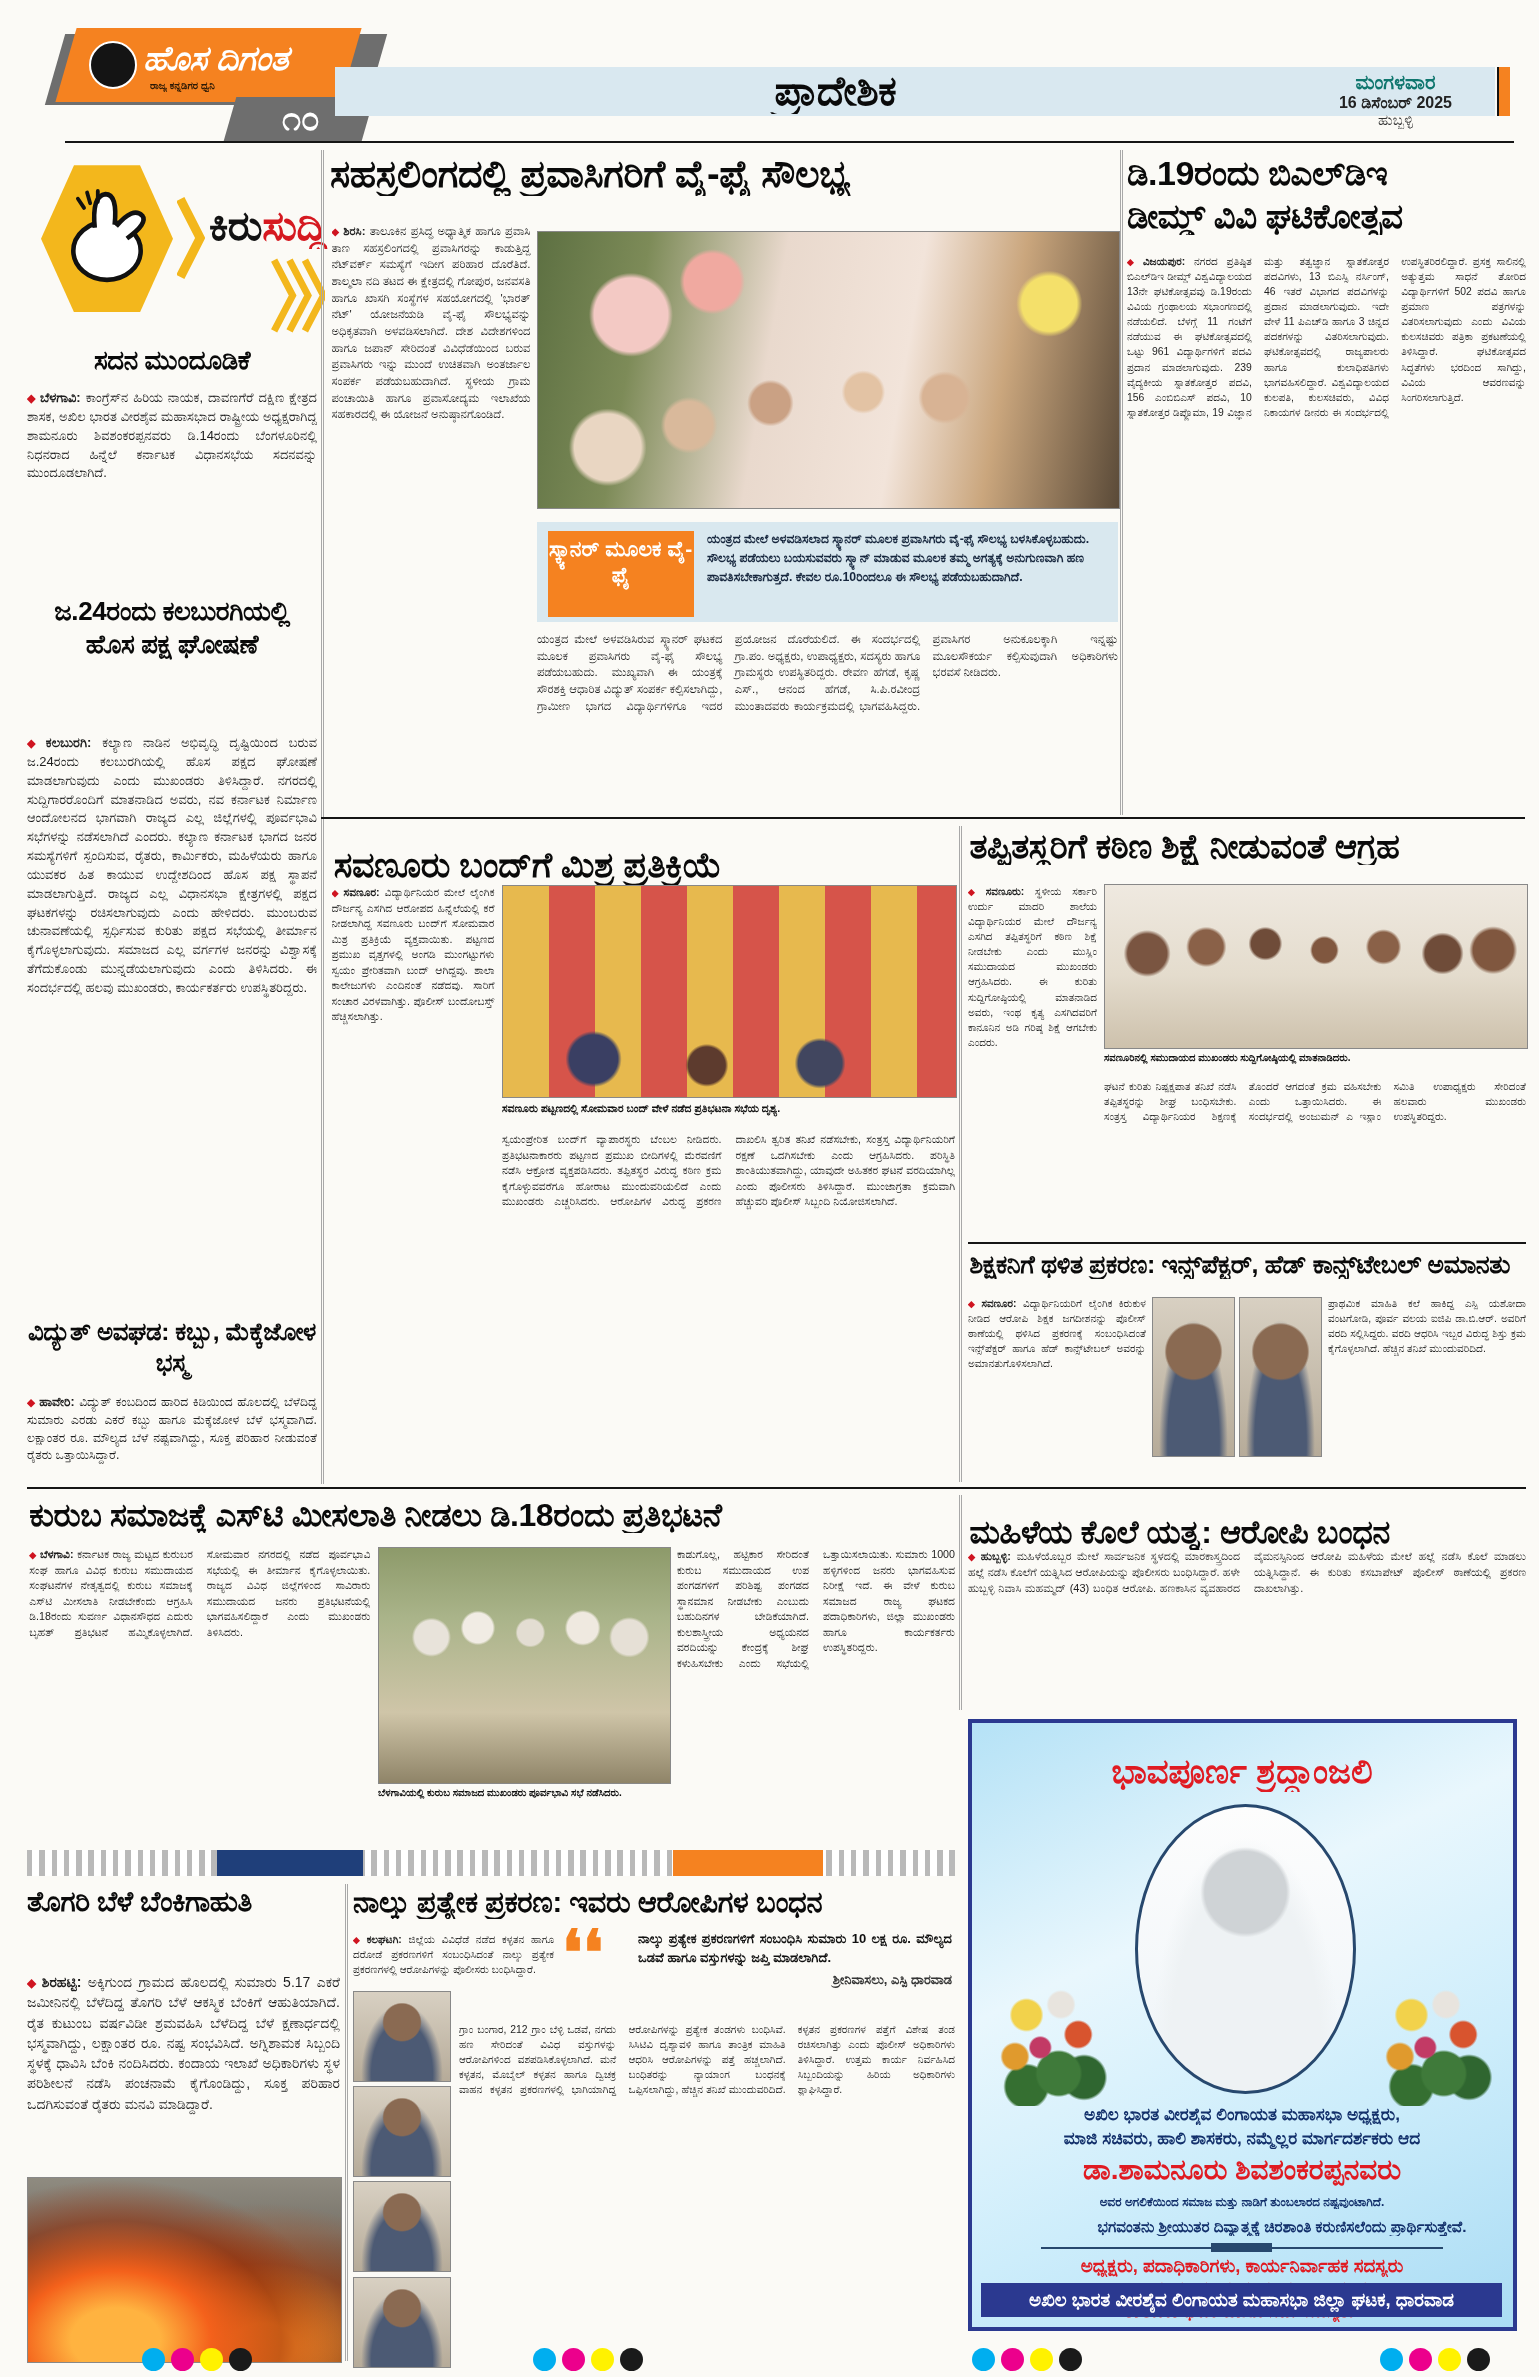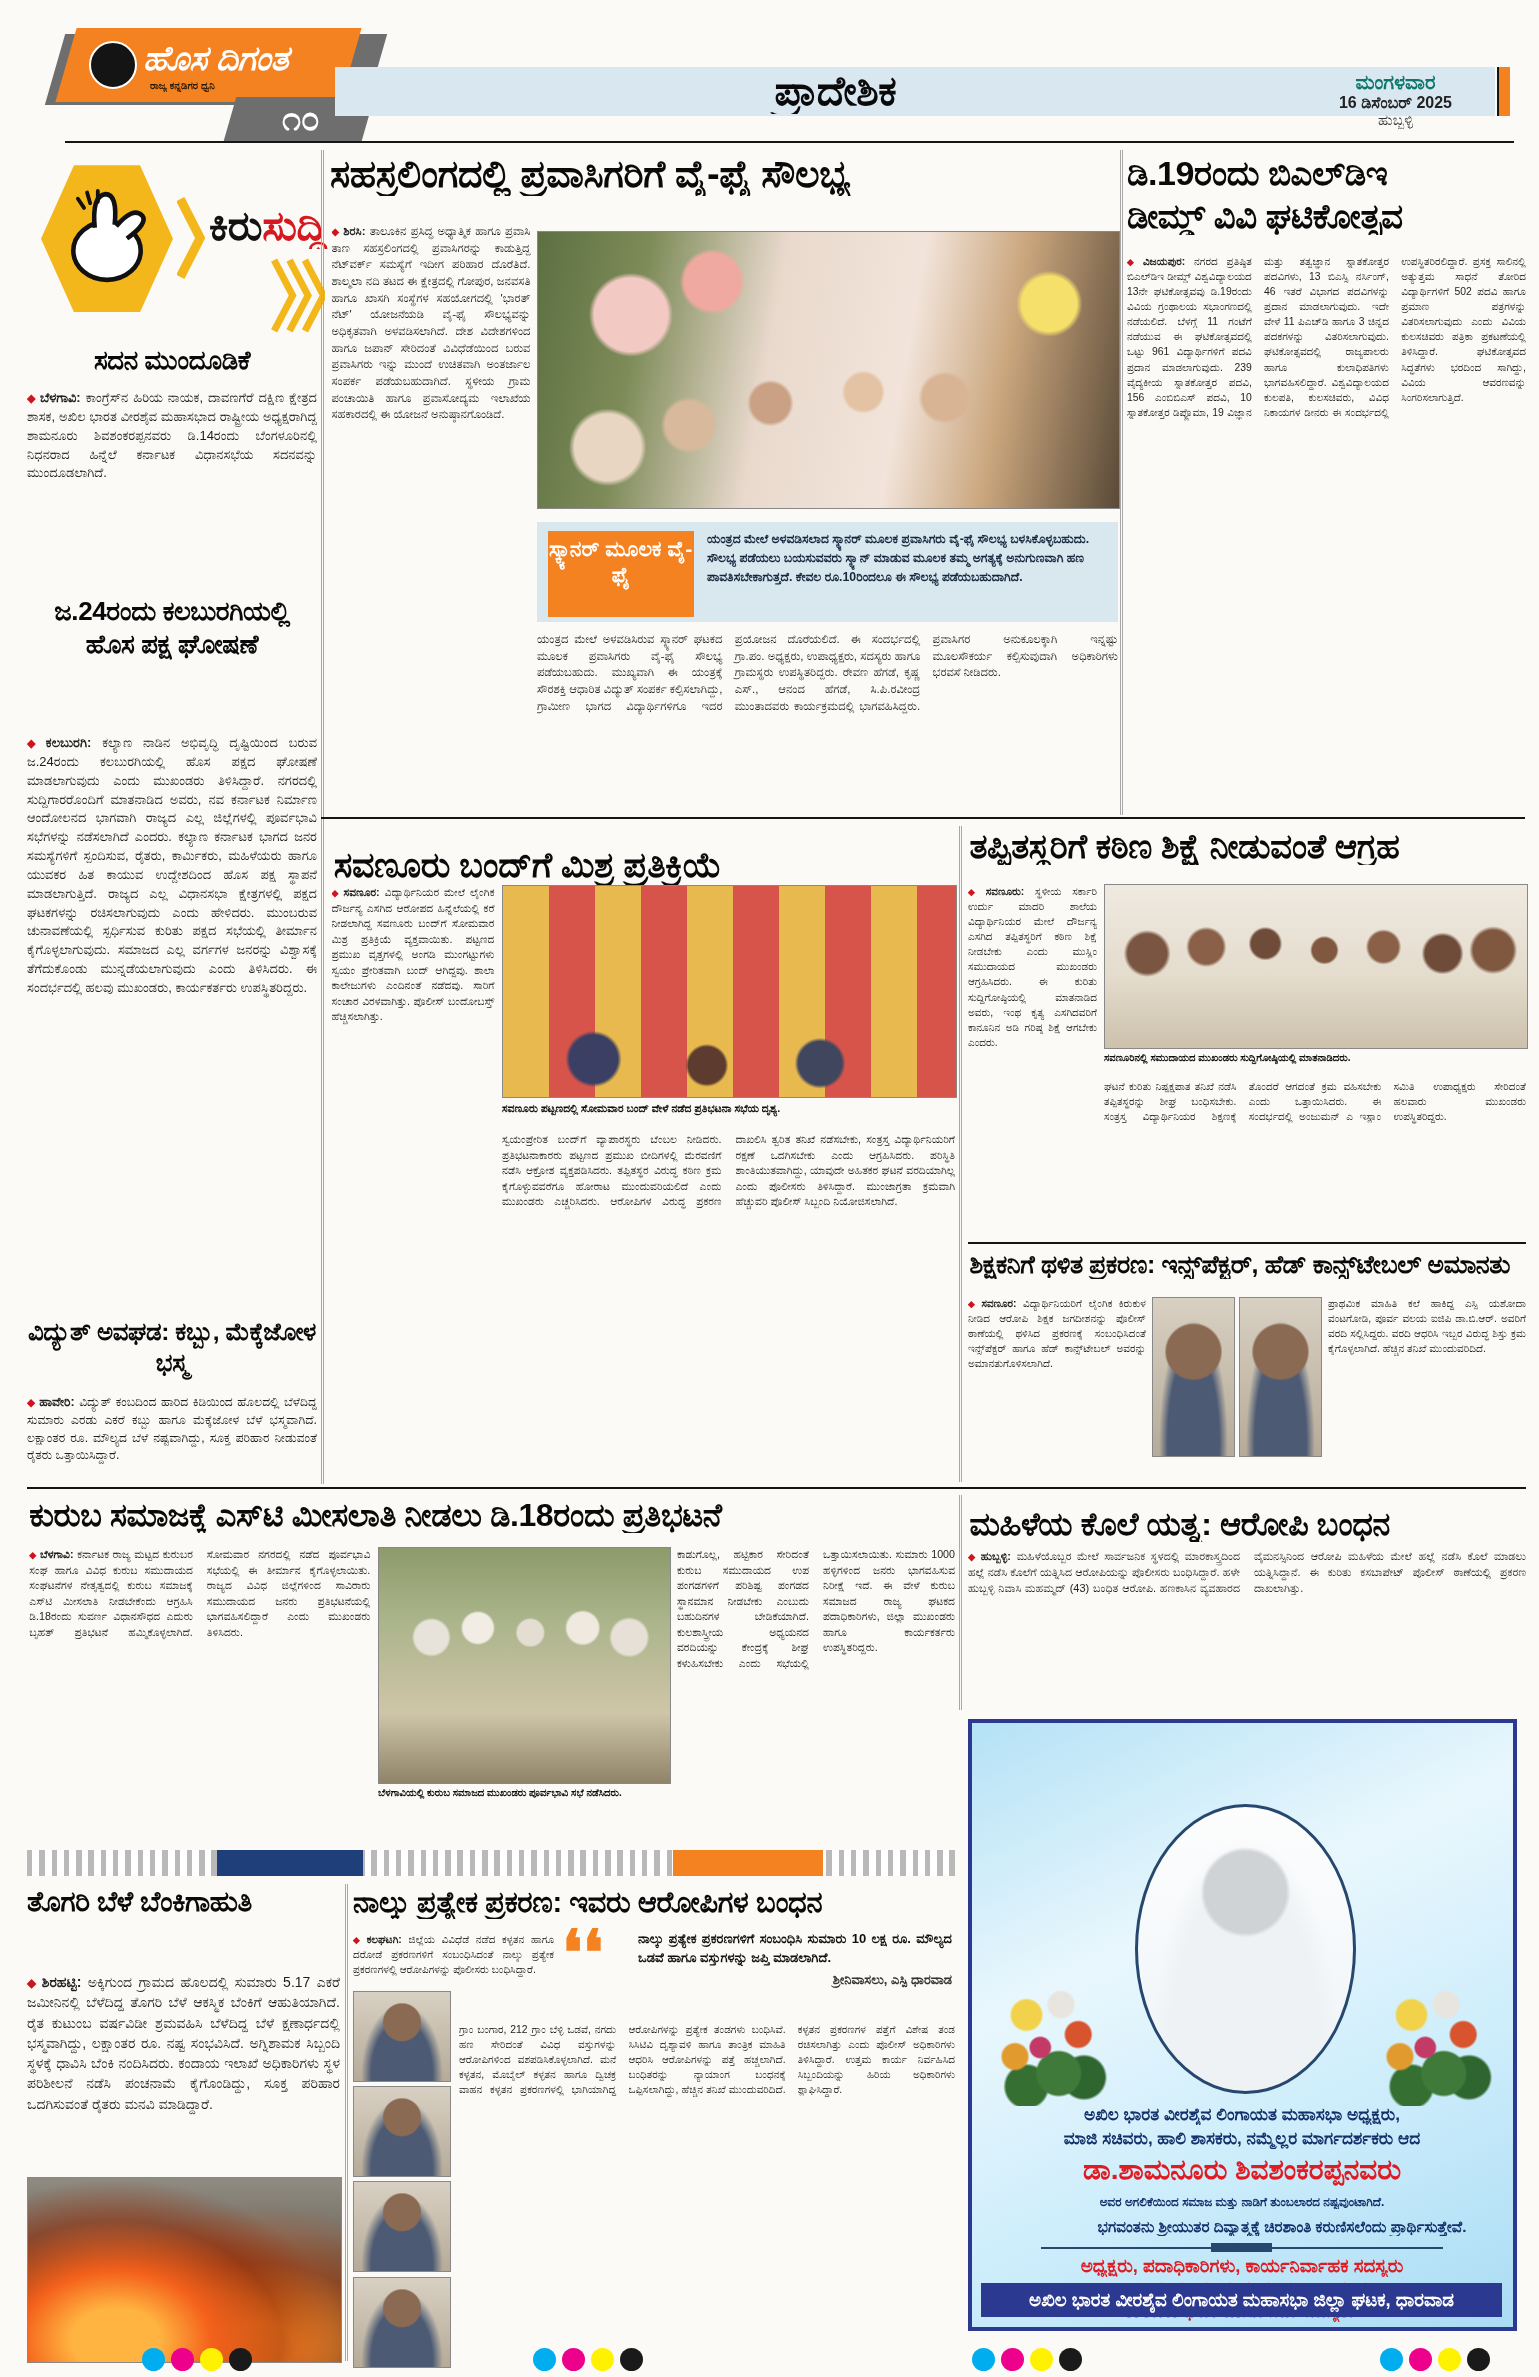--- a/index.html
+++ b/index.html
@@ -224,21 +224,21 @@
       <span>ಕರ್ನಾಟಕ ರಾಜ್ಯ ಮಟ್ಟದ ಕುರುಬರ ಸಂಘ ಹಾಗೂ ವಿವಿಧ ಕುರುಬ ಸಮುದಾಯದ ಸಂಘಟನೆಗಳ ನೇತೃತ್ವದಲ್ಲಿ ಕುರುಬ ಸಮಾಜಕ್ಕೆ ಎಸ್‌ಟಿ ಮೀಸಲಾತಿ ನೀಡಬೇಕೆಂದು ಆಗ್ರಹಿಸಿ ಡಿ.18ರಂದು ಸುವರ್ಣ ವಿಧಾನಸೌಧದ ಎದುರು ಬೃಹತ್ ಪ್ರತಿಭಟನೆ ಹಮ್ಮಿಕೊಳ್ಳಲಾಗಿದೆ. ಸೋಮವಾರ ನಗರದಲ್ಲಿ ನಡೆದ ಪೂರ್ವಭಾವಿ ಸಭೆಯಲ್ಲಿ ಈ ತೀರ್ಮಾನ ಕೈಗೊಳ್ಳಲಾಯಿತು. ರಾಜ್ಯದ ವಿವಿಧ ಜಿಲ್ಲೆಗಳಿಂದ ಸಾವಿರಾರು ಸಮುದಾಯದ ಜನರು ಪ್ರತಿಭಟನೆಯಲ್ಲಿ ಭಾಗವಹಿಸಲಿದ್ದಾರೆ ಎಂದು ಮುಖಂಡರು ತಿಳಿಸಿದರು.</span>
     </div>
     <div class="abs photo ph-kuruba" style="left:351px;top:52px;width:291px;height:235px;border:0.8px solid #888;"></div>
     <div class="abs caption" style="left:351px;top:291px;width:291px;height:51px;font-size:10px;">ಬೆಳಗಾವಿಯಲ್ಲಿ ಕುರುಬ ಸಮಾಜದ ಮುಖಂಡರು ಪೂರ್ವಭಾವಿ ಸಭೆ ನಡೆಸಿದರು.</div>
     <div class="abs bt cols2" style="left:650px;top:52px;width:278px;height:293px;font-size:10.7px;">ಕಾಡುಗೊಲ್ಲ, ಹಟ್ಟಿಕಾರ ಸೇರಿದಂತೆ ಕುರುಬ ಸಮುದಾಯದ ಉಪ ಪಂಗಡಗಳಿಗೆ ಪರಿಶಿಷ್ಟ ಪಂಗಡದ ಸ್ಥಾನಮಾನ ನೀಡಬೇಕು ಎಂಬುದು ಬಹುದಿನಗಳ ಬೇಡಿಕೆಯಾಗಿದೆ. ಕುಲಶಾಸ್ತ್ರೀಯ ಅಧ್ಯಯನದ ವರದಿಯನ್ನು ಕೇಂದ್ರಕ್ಕೆ ಶೀಘ್ರ ಕಳುಹಿಸಬೇಕು ಎಂದು ಸಭೆಯಲ್ಲಿ ಒತ್ತಾಯಿಸಲಾಯಿತು. ಸುಮಾರು 1000 ಹಳ್ಳಿಗಳಿಂದ ಜನರು ಭಾಗವಹಿಸುವ ನಿರೀಕ್ಷೆ ಇದೆ. ಈ ವೇಳೆ ಕುರುಬ ಸಮಾಜದ ರಾಜ್ಯ ಘಟಕದ ಪದಾಧಿಕಾರಿಗಳು, ಜಿಲ್ಲಾ ಮುಖಂಡರು ಹಾಗೂ ಕಾರ್ಯಕರ್ತರು ಉಪಸ್ಥಿತರಿದ್ದರು.</div>
   </div>
 
   <div class="abs vr" style="left:959px;top:1495px;height:215px;"></div>
 
   <div class="abs" style="left:968px;top:1495px;width:558px;height:215px;">
-    <div class="abs hl nowrap" style="left:1.5px;top:12px;width:557px;font-size:32px;">ಮಹಿಳೆಯ ಕೊಲೆ ಯತ್ನ: ಆರೋಪಿ ಬಂಧನ</div>
+    <div class="abs hl nowrap" style="left:1.5px;top:20px;width:557px;font-size:32px;">ಮಹಿಳೆಯ ಕೊಲೆ ಯತ್ನ: ಆರೋಪಿ ಬಂಧನ</div>
     <div class="abs bt cols2" style="left:0;top:54px;width:558px;height:153px;font-size:11px;">
       <span class="dia">◆</span><span class="place">ಹುಬ್ಬಳ್ಳಿ:</span>
       <span>ಮಹಿಳೆಯೊಬ್ಬರ ಮೇಲೆ ಸಾರ್ವಜನಿಕ ಸ್ಥಳದಲ್ಲಿ ಮಾರಕಾಸ್ತ್ರದಿಂದ ಹಲ್ಲೆ ನಡೆಸಿ ಕೊಲೆಗೆ ಯತ್ನಿಸಿದ ಆರೋಪಿಯನ್ನು ಪೊಲೀಸರು ಬಂಧಿಸಿದ್ದಾರೆ. ಹಳೇ ಹುಬ್ಬಳ್ಳಿ ನಿವಾಸಿ ಮಹಮ್ಮದ್ (43) ಬಂಧಿತ ಆರೋಪಿ. ಹಣಕಾಸಿನ ವ್ಯವಹಾರದ ವೈಮನಸ್ಸಿನಿಂದ ಆರೋಪಿ ಮಹಿಳೆಯ ಮೇಲೆ ಹಲ್ಲೆ ನಡೆಸಿ ಕೊಲೆ ಮಾಡಲು ಯತ್ನಿಸಿದ್ದಾನೆ. ಈ ಕುರಿತು ಕಸಬಾಪೇಟ್ ಪೊಲೀಸ್ ಠಾಣೆಯಲ್ಲಿ ಪ್ರಕರಣ ದಾಖಲಾಗಿತ್ತು.</span>
     </div>
   </div>
 
   <div class="abs stripes" style="left:27px;top:1850px;width:928px;height:26px;">
     <div class="abs" style="left:190px;top:0;width:146px;height:26px;background:#1f3f7a;"></div>
     <div class="abs" style="left:646px;top:0;width:150px;height:26px;background:#f58220;"></div>
   </div>
@@ -266,20 +266,21 @@
       <div style="text-align:right;margin-top:3.1px;color:#333;">ಶ್ರೀನಿವಾಸಲು, ಎಸ್ಪಿ ಧಾರವಾಡ</div>
     </div>
     <div class="abs photo mug" style="left:0;top:107px;width:96px;height:89px;border:0.8px solid #888;"></div>
     <div class="abs photo mug" style="left:0;top:202px;width:96px;height:89px;border:0.8px solid #888;"></div>
     <div class="abs photo mug" style="left:0;top:297px;width:96px;height:89px;border:0.8px solid #888;"></div>
     <div class="abs photo mug" style="left:0;top:393px;width:96px;height:89px;border:0.8px solid #888;"></div>
     <div class="abs bt cols3" style="left:106px;top:138px;width:496px;height:343px;font-size:10.4px;">ಗ್ರಾಂ ಬಂಗಾರ, 212 ಗ್ರಾಂ ಬೆಳ್ಳಿ ಒಡವೆ, ನಗದು ಹಣ ಸೇರಿದಂತೆ ವಿವಿಧ ವಸ್ತುಗಳನ್ನು ಆರೋಪಿಗಳಿಂದ ವಶಪಡಿಸಿಕೊಳ್ಳಲಾಗಿದೆ. ಮನೆ ಕಳ್ಳತನ, ಮೊಬೈಲ್ ಕಳ್ಳತನ ಹಾಗೂ ದ್ವಿಚಕ್ರ ವಾಹನ ಕಳ್ಳತನ ಪ್ರಕರಣಗಳಲ್ಲಿ ಭಾಗಿಯಾಗಿದ್ದ ಆರೋಪಿಗಳನ್ನು ಪ್ರತ್ಯೇಕ ತಂಡಗಳು ಬಂಧಿಸಿವೆ. ಸಿಸಿಟಿವಿ ದೃಶ್ಯಾವಳಿ ಹಾಗೂ ತಾಂತ್ರಿಕ ಮಾಹಿತಿ ಆಧರಿಸಿ ಆರೋಪಿಗಳನ್ನು ಪತ್ತೆ ಹಚ್ಚಲಾಗಿದೆ. ಬಂಧಿತರನ್ನು ನ್ಯಾಯಾಂಗ ಬಂಧನಕ್ಕೆ ಒಪ್ಪಿಸಲಾಗಿದ್ದು, ಹೆಚ್ಚಿನ ತನಿಖೆ ಮುಂದುವರಿದಿದೆ. ಕಳ್ಳತನ ಪ್ರಕರಣಗಳ ಪತ್ತೆಗೆ ವಿಶೇಷ ತಂಡ ರಚಿಸಲಾಗಿತ್ತು ಎಂದು ಪೊಲೀಸ್ ಅಧಿಕಾರಿಗಳು ತಿಳಿಸಿದ್ದಾರೆ. ಉತ್ತಮ ಕಾರ್ಯ ನಿರ್ವಹಿಸಿದ ಸಿಬ್ಬಂದಿಯನ್ನು ಹಿರಿಯ ಅಧಿಕಾರಿಗಳು ಶ್ಲಾಘಿಸಿದ್ದಾರೆ.</div>
   </div>
 
   <div class="abs ad" style="left:968px;top:1719px;width:549px;height:612px;box-sizing:border-box;">
+    <div class="abs ad-red" style="left:0;top:29px;width:540px;font-size:34px;text-align:center;overflow:hidden;white-space:nowrap;">ಭಾವಪೂರ್ಣ ಶ್ರದ್ಧಾಂಜಲಿ</div>
     <div class="abs portrait" style="left:163px;top:81px;width:215px;height:284px;"></div>
     <div class="abs bouquet" style="left:20px;top:253px;width:115px;height:130px;"></div>
     <div class="abs bouquet" style="left:405px;top:253px;width:115px;height:130px;"></div>
     <div class="abs ad-navy" style="left:0;top:382px;width:540px;font-size:17px;text-align:center;overflow:hidden;white-space:nowrap;">ಅಖಿಲ ಭಾರತ ವೀರಶೈವ ಲಿಂಗಾಯತ ಮಹಾಸಭಾ ಅಧ್ಯಕ್ಷರು,</div>
     <div class="abs ad-navy" style="left:0;top:406px;width:540px;font-size:17px;text-align:center;overflow:hidden;white-space:nowrap;">ಮಾಜಿ ಸಚಿವರು, ಹಾಲಿ ಶಾಸಕರು, ನಮ್ಮೆಲ್ಲರ ಮಾರ್ಗದರ್ಶಕರು ಆದ</div>
     <div class="abs ad-red" style="left:0;top:431px;width:540px;font-size:28px;text-align:center;overflow:hidden;white-space:nowrap;">ಡಾ.ಶಾಮನೂರು ಶಿವಶಂಕರಪ್ಪನವರು</div>
     <div class="abs ad-navy" style="left:0;top:472px;width:540px;font-size:12px;text-align:center;overflow:hidden;white-space:nowrap;">ಅವರ ಅಗಲಿಕೆಯಿಂದ ಸಮಾಜ ಮತ್ತು ನಾಡಿಗೆ ತುಂಬಲಾರದ ನಷ್ಟವುಂಟಾಗಿದೆ.</div>
     <div class="abs ad-navy" style="left:0;top:495px;width:620px;font-size:15.3px;text-align:center;overflow:hidden;white-space:nowrap;">ಭಗವಂತನು ಶ್ರೀಯುತರ ದಿವ್ಯಾತ್ಮಕ್ಕೆ ಚಿರಶಾಂತಿ ಕರುಣಿಸಲೆಂದು ಪ್ರಾರ್ಥಿಸುತ್ತೇವೆ.</div>
     <div class="abs" style="left:69px;top:524px;width:402px;height:1.5px;background:#27486e;">
       <div class="abs" style="left:170px;top:-3.8px;width:61px;height:9.2px;background:#27486e;"></div>

